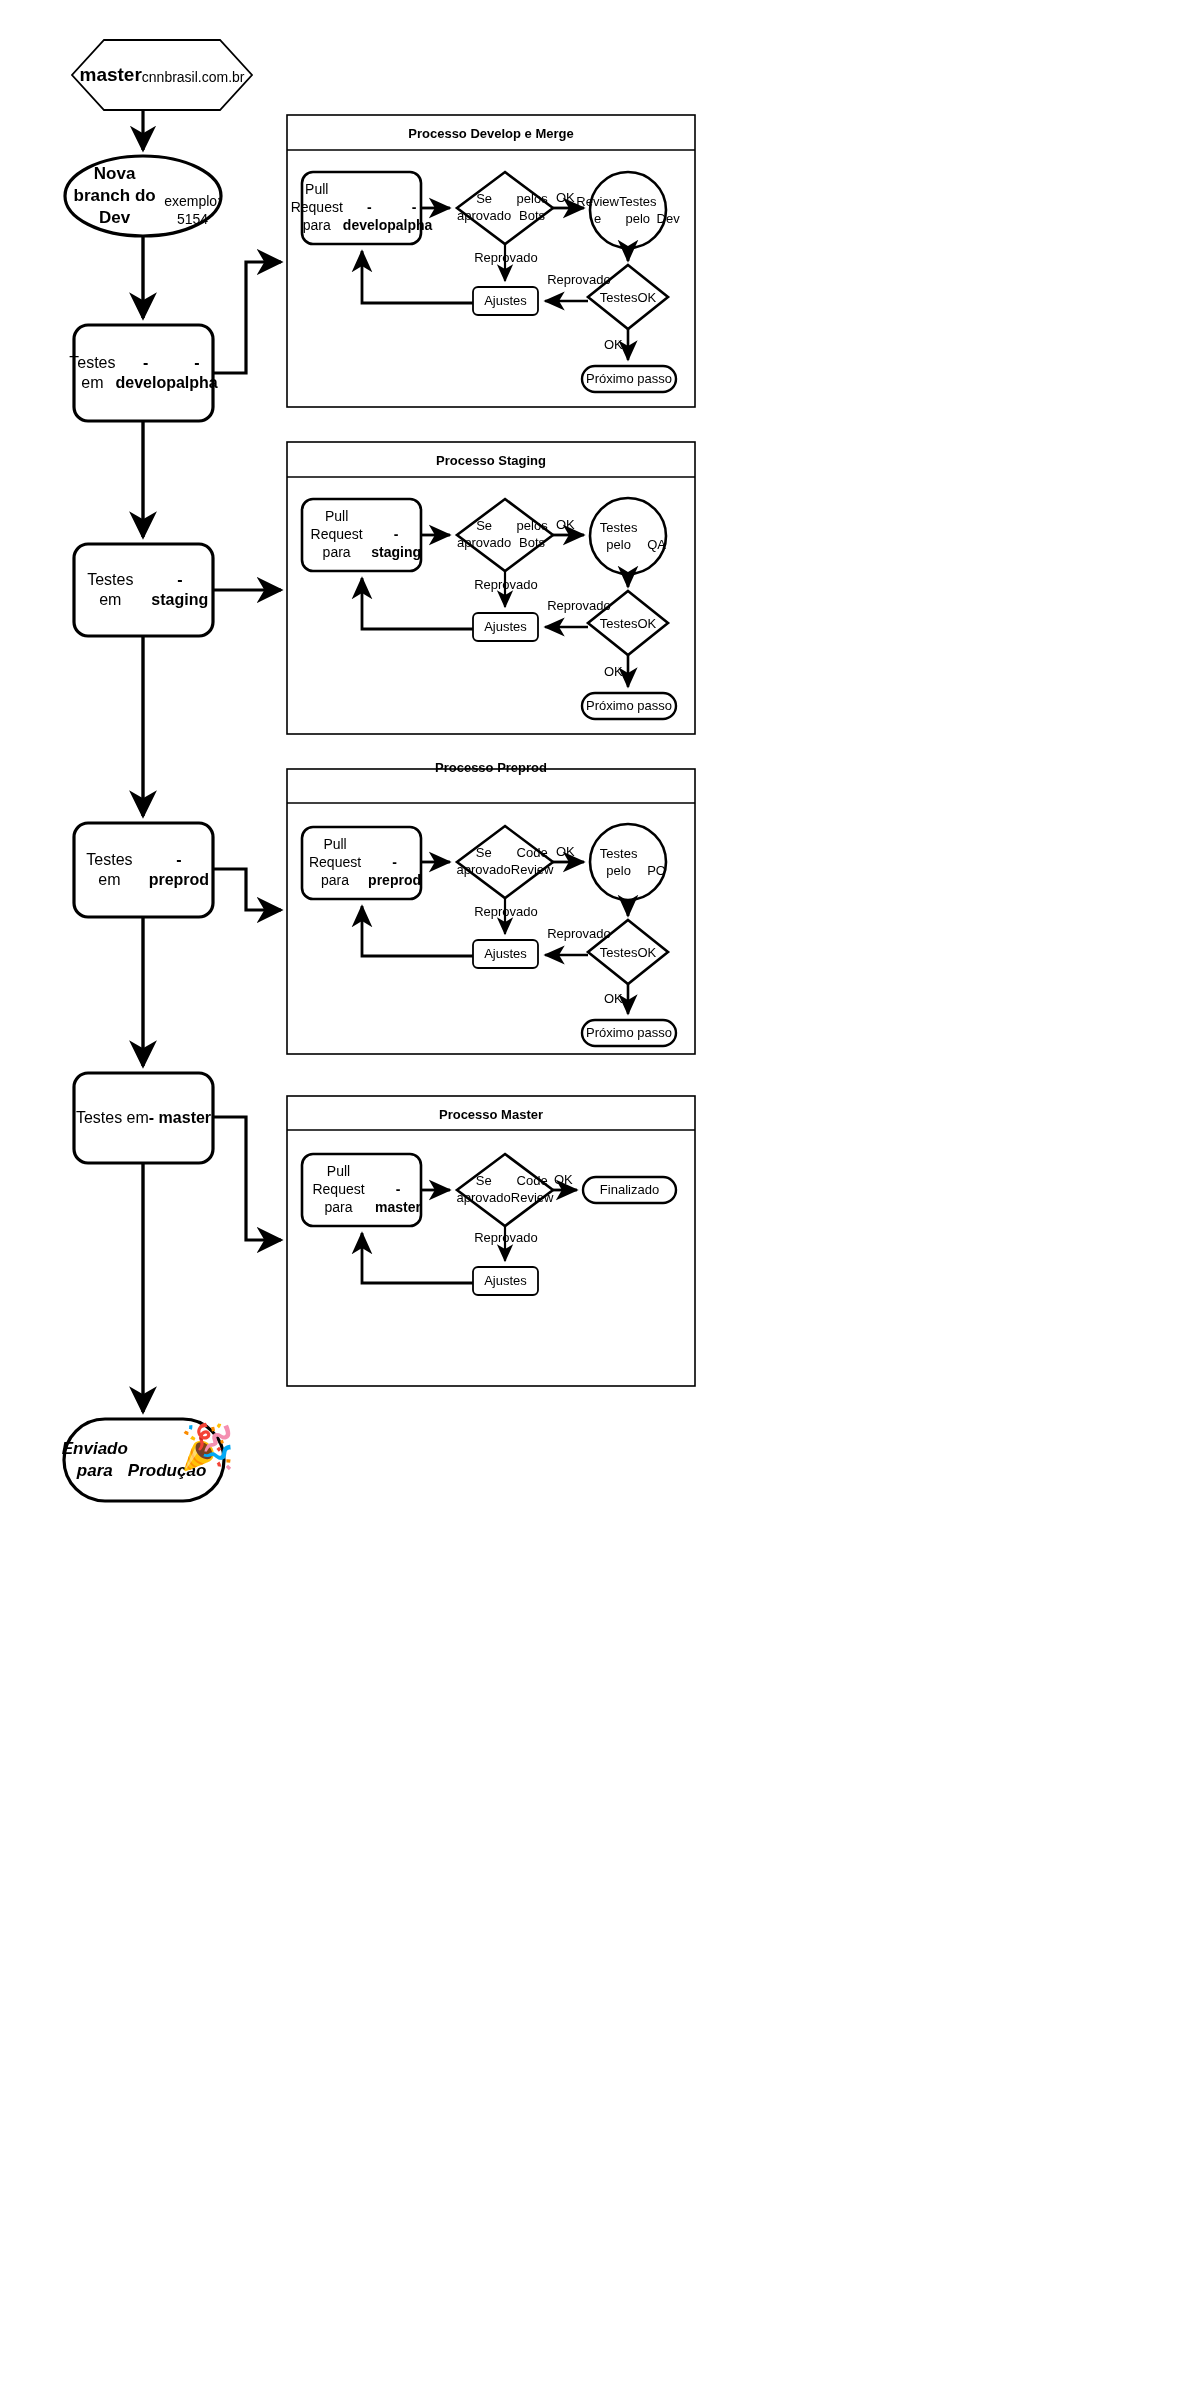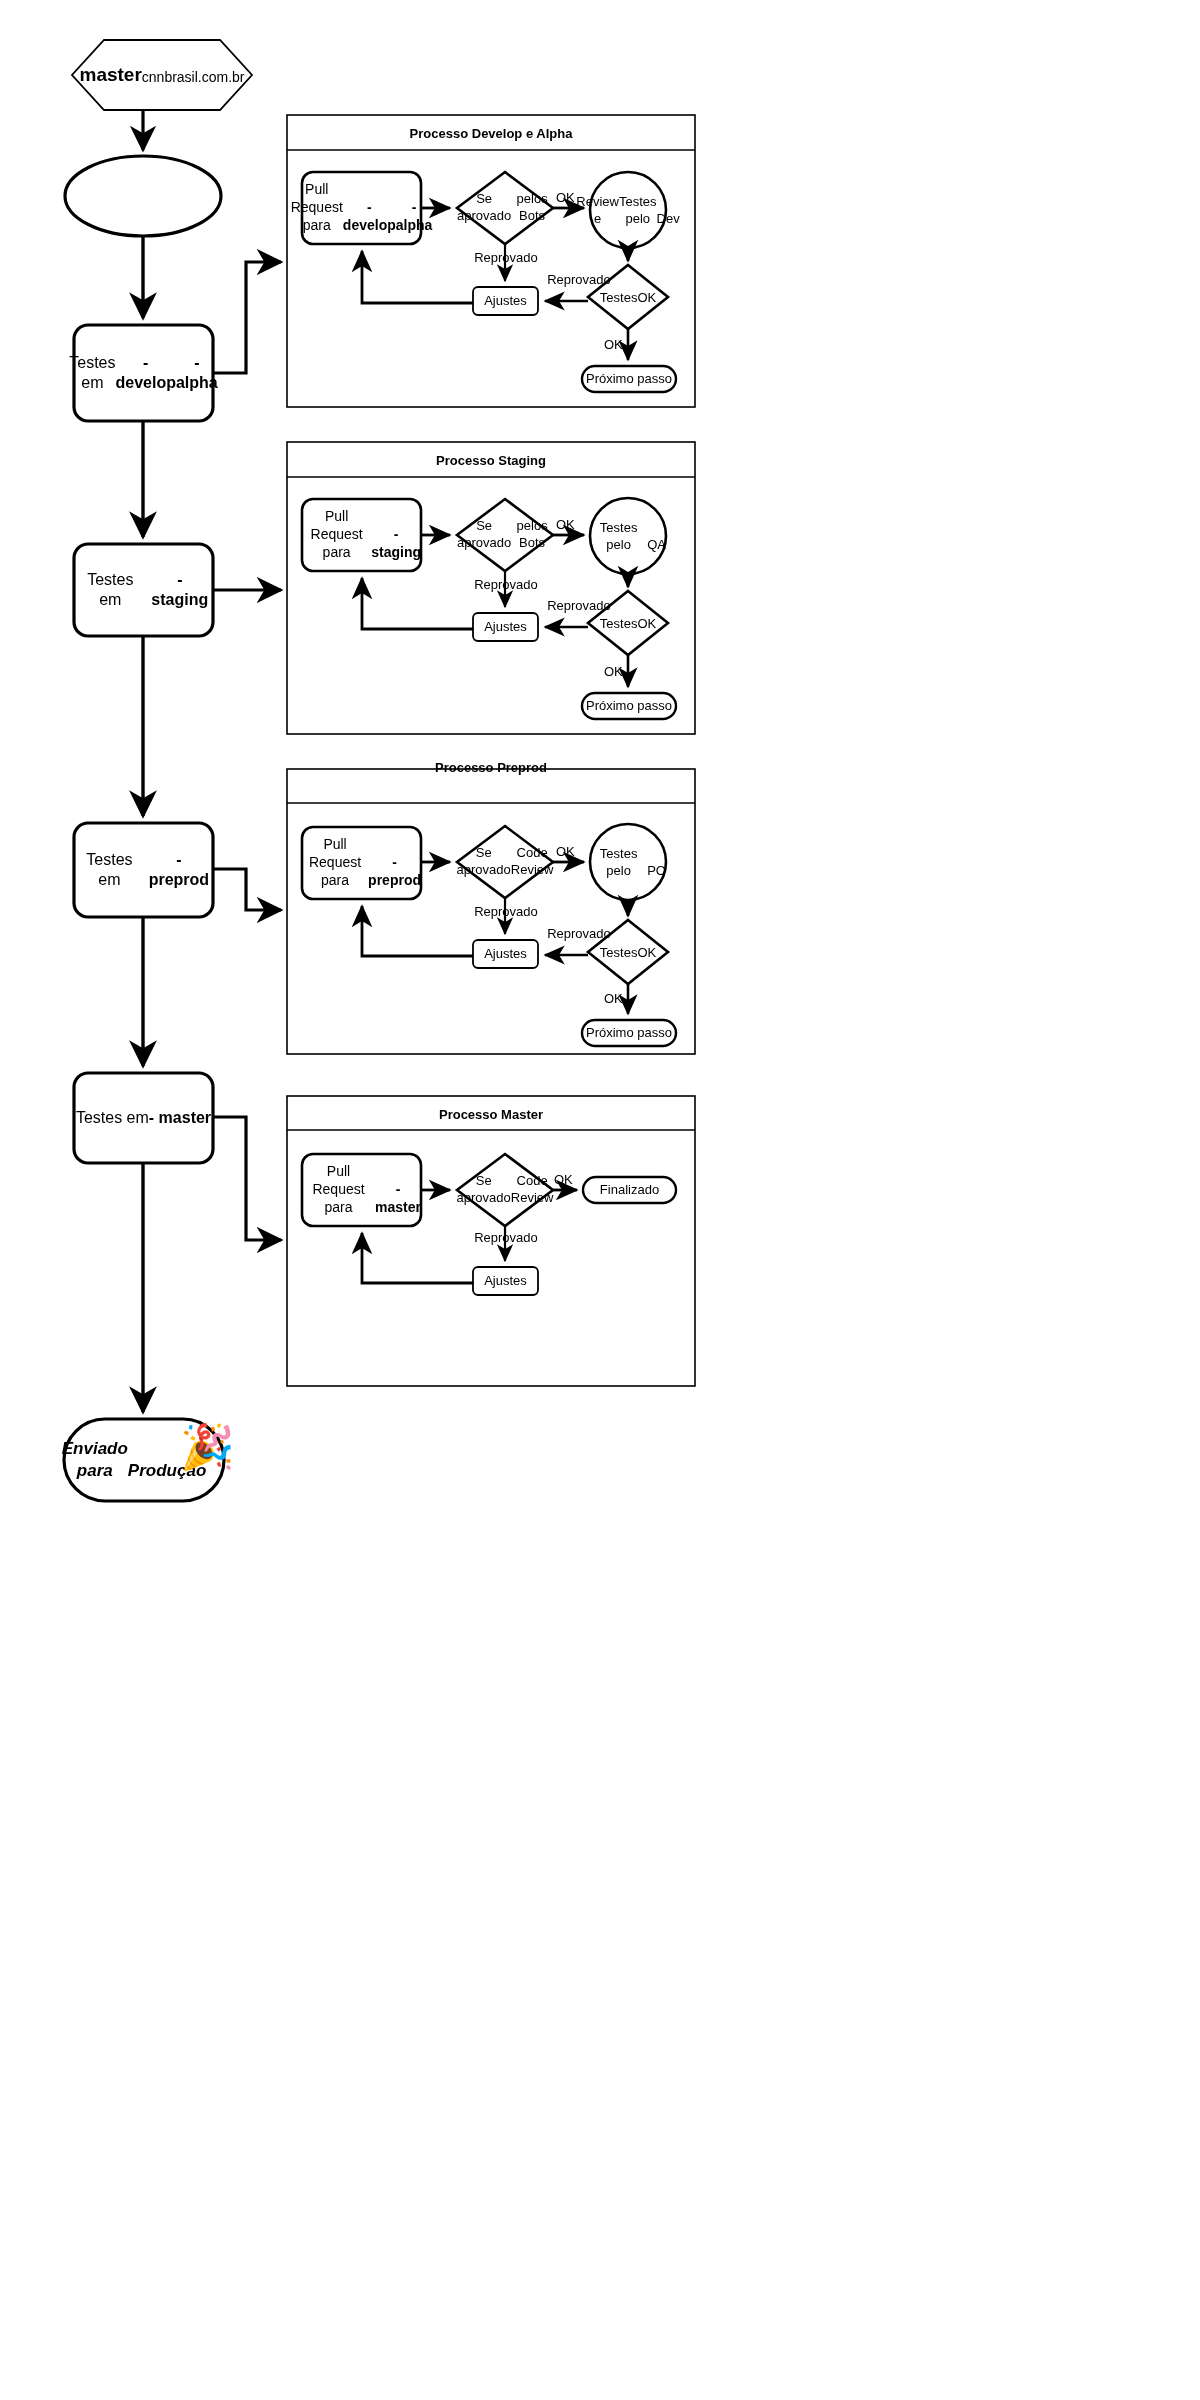--- a/index.html
+++ b/index.html
@@ -133,20 +133,26 @@
     </g>
   </svg>
 
   <div class="node" style="left:72px;top:40px;width:180px;height:70px;">
     <div class="stack">
       <span class="t-hex b">master</span>
       <span class="t-small">cnnbrasil.com.br</span>
     </div>
   </div>
 
+  <div class="node" style="left:65px;top:156px;width:156px;height:80px;">
+    <div class="stack">
+      <span class="t-ell b">Nova branch do Dev</span>
+      <span class="t-small">exemplo: 5154</span>
+    </div>
+  </div>
 
   <div class="node" style="left:74px;top:325px;width:139px;height:96px;">
     <div class="stack">
       <span class="t-box">Testes em</span>
       <span class="t-box b">- develop</span>
       <span class="t-box b">- alpha</span>
     </div>
   </div>
 
   <div class="node" style="left:74px;top:544px;width:139px;height:92px;">
@@ -171,21 +177,21 @@
   </div>
 
   <div class="node" style="left:64px;top:1419px;width:140px;height:82px;font-style:italic;">
     <div class="stack">
       <span class="t-ell b">Enviado para</span>
       <span class="t-ell b">Produção</span>
     </div>
   </div>
   <div class="lbl emoji" style="left:180px;top:1425px;">🎉</div>
 
-  <div class="lbl t-title" style="left:287px;top:126px;width:408px;">Processo Develop e Alpha</div>
+  <div class="lbl t-title" style="left:287px;top:126px;width:408px;">Processo Develop e Merge</div>
   <div class="node" style="left:302px;top:172px;width:119px;height:72px;">
     <div class="stack">
       <span class="t-small">Pull Request para</span>
       <span class="t-small b">- develop</span>
       <span class="t-small b">- alpha</span>
     </div>
   </div>
   <div class="node" style="left:457px;top:186px;width:96px;height:44px;">
     <div class="stack">
       <span class="t-tiny">Se aprovado</span>

